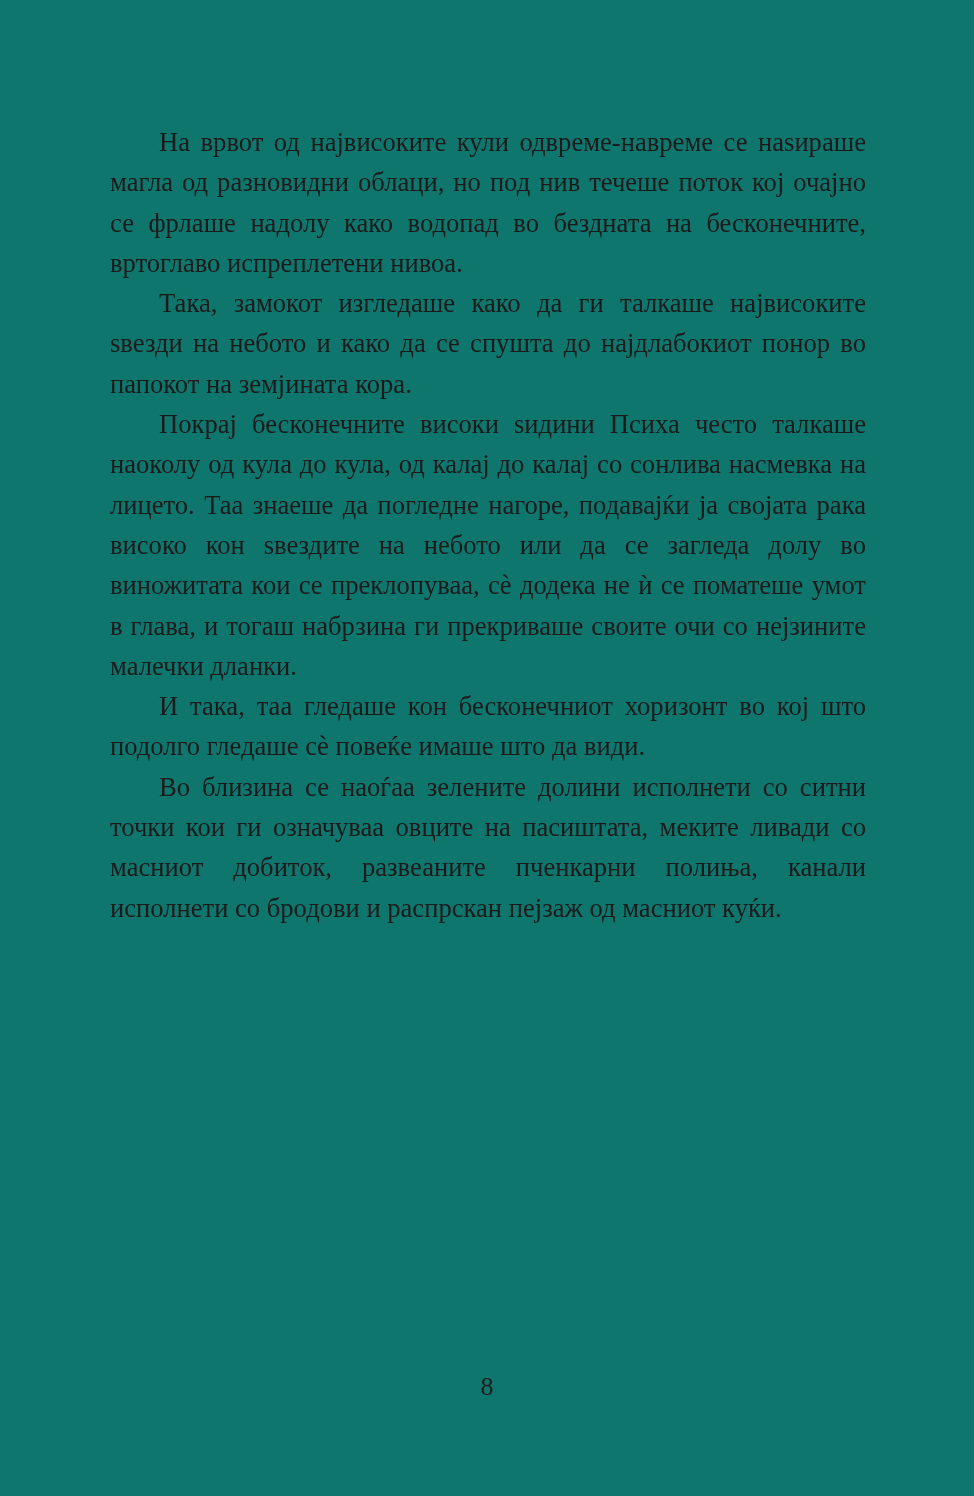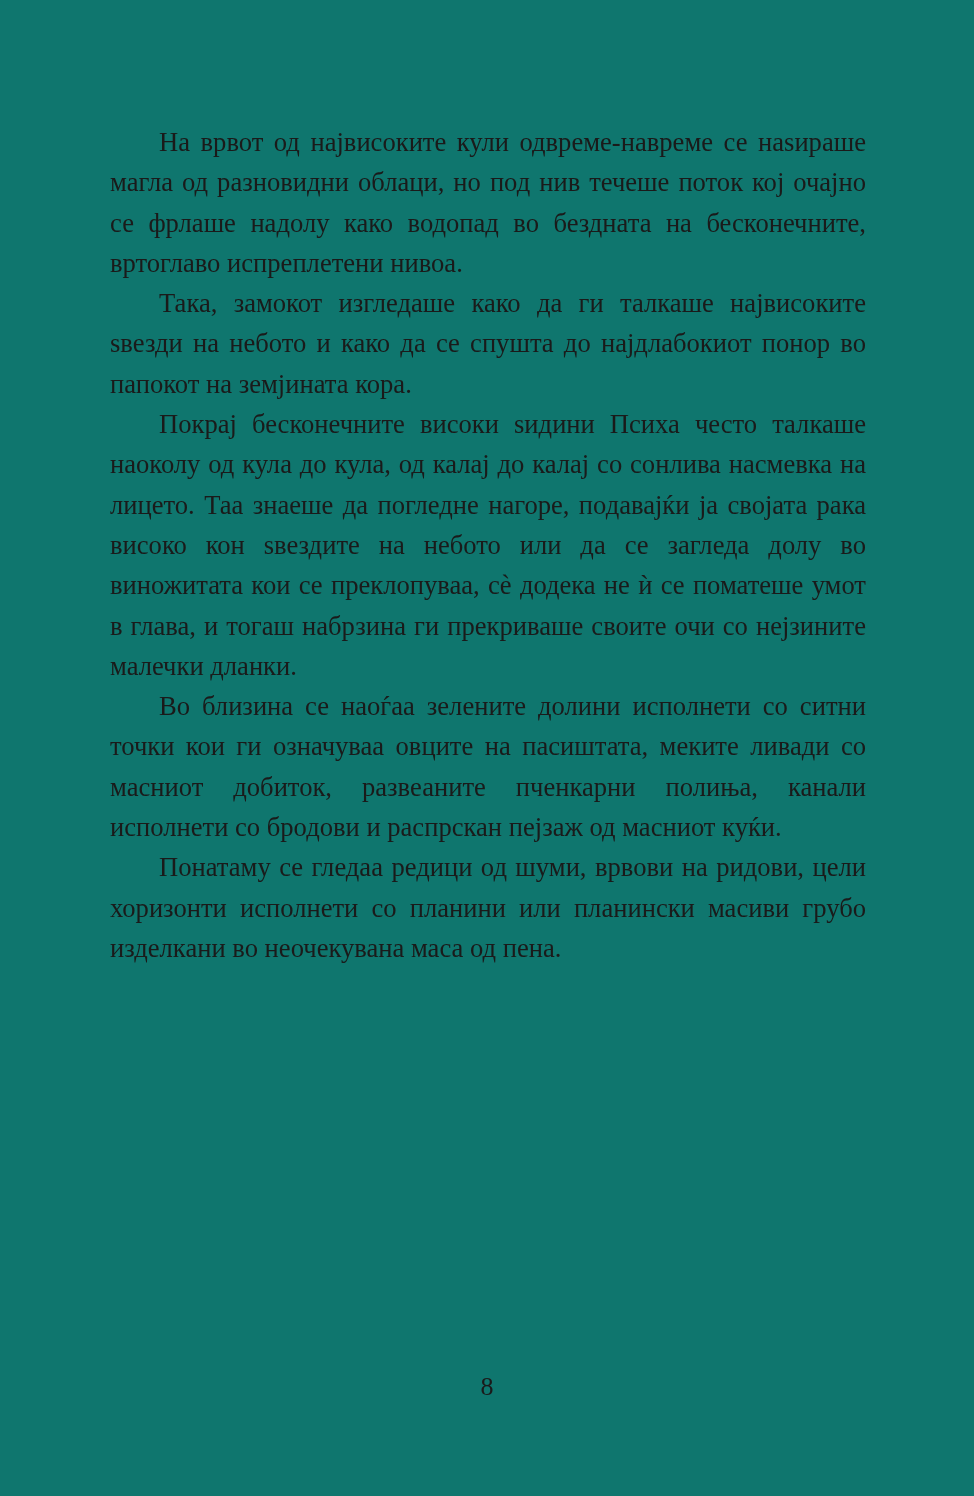--- a/index.html
+++ b/index.html
@@ -59,19 +59,19 @@
 </style>
 </head>
 <body>
 
 <div class="page">
 
   <div class="text-block">
     <p class="para">На врвот од највисоките кули одвреме-навреме се наѕираше магла од разновидни облаци, но под нив течеше поток кој очајно се фрлаше надолу како водопад во бездната на бесконечните, вртоглаво испреплетени нивоа.</p>
     <p class="para">Така, замокот изгледаше како да ги талкаше највисоките ѕвезди на небото и како да се спушта до најдлабокиот понор во папокот на земјината кора.</p>
     <p class="para">Покрај бесконечните високи ѕидини Психа често талкаше наоколу од кула до кула, од калај до калај со сонлива насмевка на лицето. Таа знаеше да погледне нагоре, подавајќи ја својата рака високо кон ѕвездите на небото или да се загледа долу во виножитата кои се преклопуваа, сѐ додека не ѝ се поматеше умот в глава, и тогаш набрзина ги прекриваше своите очи со нејзините малечки дланки.</p>
+    <p class="para">И така, таа гледаше кон бесконечниот хоризонт во кој што подолго гледаше сѐ повеќе имаше што да види.</p>
     <p class="para">Во близина се наоѓаа зелените долини исполнети со ситни точки кои ги означуваа овците на пасиштата, мекитe ливади со масниот добиток, развеаните пченкарни полиња, канали исполнети со бродови и распрскан пејзаж од масниот куќи.</p>
-    <p class="para">Понатаму се гледаа редици од шуми, врвови на ридови, цели хоризонти исполнети со планини или планински масиви грубо изделкани во неочекувана маса од пена.</p>
   </div>
 
   <div class="page-number">8</div>
 
 </div>
 
 </body></html>

